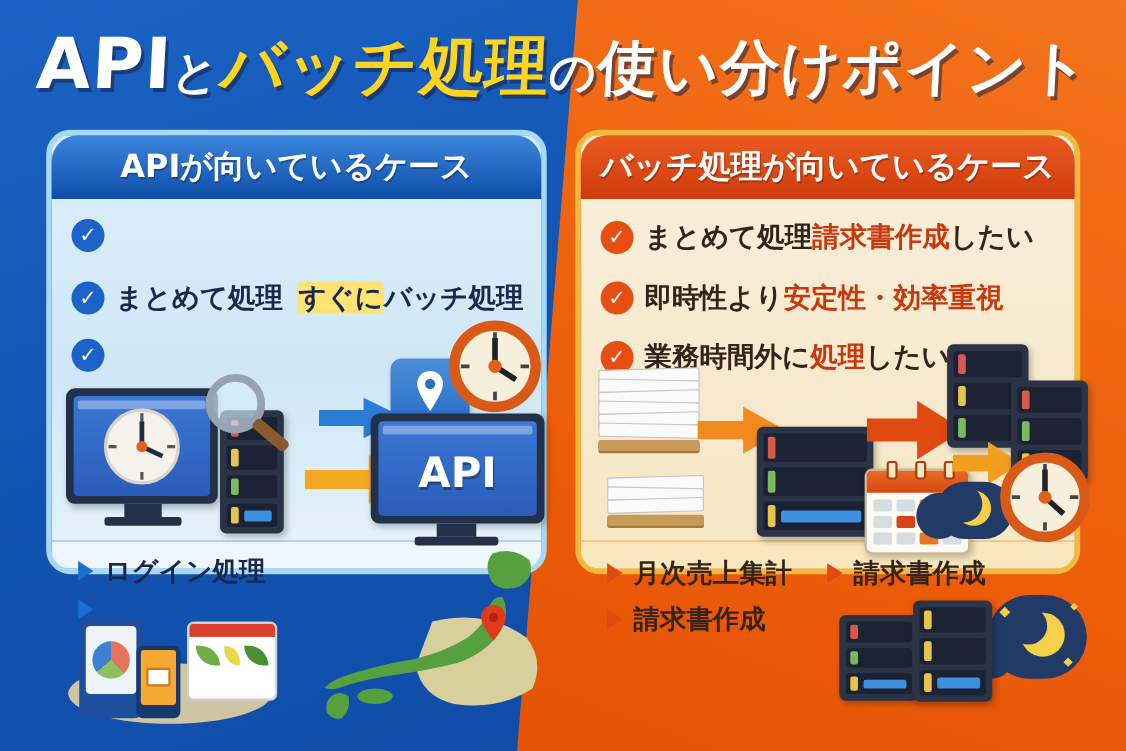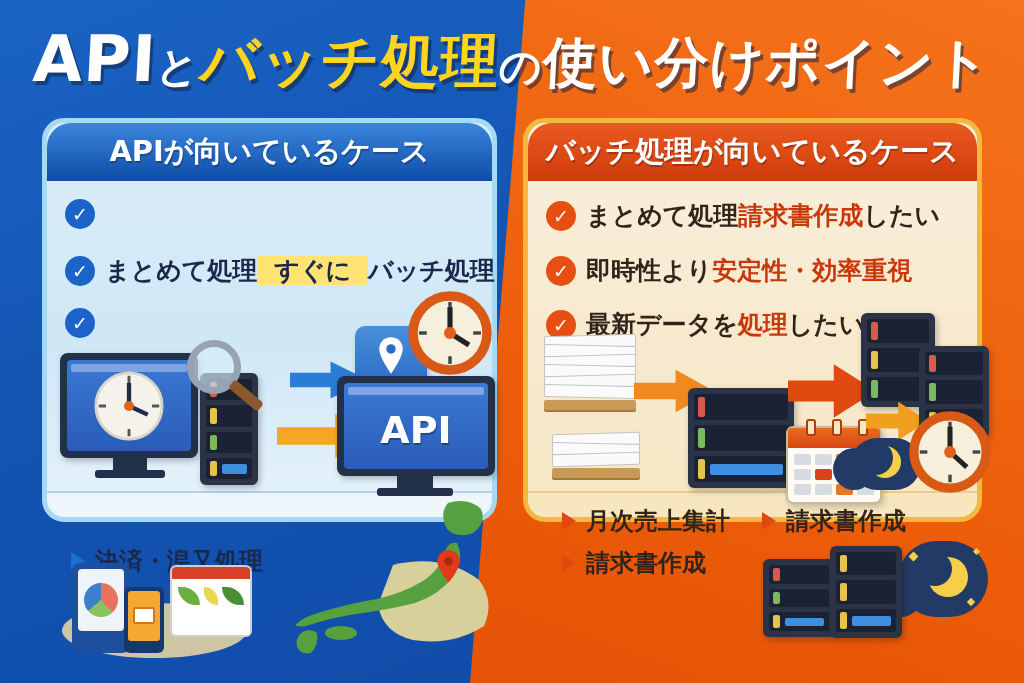--- a/index.html
+++ b/index.html
@@ -35,25 +35,25 @@
   .panel-right .panel-bottom{background:rgba(250,228,175,.30);border-top:2px solid rgba(230,160,80,.45);}
   
   .check-row{position:absolute;left:18px;display:flex;align-items:center;gap:10px;}
   .check-icon{width:30px;height:30px;border-radius:50%;color:#fff;font-size:19px;font-weight:900;
     display:flex;align-items:center;justify-content:center;flex:none;}
   .panel-left  .check-icon{background:#1b63c8;}
   .panel-right .check-icon{background:#e64e12;}
   .check-text{font-size:25px;font-weight:800;color:#19284c;white-space:nowrap;}
   .panel-right .check-text{color:#33241a;}
   .em{color:#c9380a;}
-  .hl{background:#ffe473;border-radius:4px;padding:0 17px;}
+  .hl{background:#ffe473;border-radius:4px;padding:0 1px;margin-left:13px;}
   
   .ex-row{position:absolute;display:flex;align-items:center;gap:10px;font-size:24px;font-weight:800;}
   .panel-left  .ex-row{color:#19284c;}
-  .panel-right .ex-row{color:#33241a;margin-left:10px;}
+  .panel-right .ex-row{color:#33241a;}
   .bullet{width:0;height:0;border-top:9px solid transparent;border-bottom:9px solid transparent;flex:none;}
   .panel-left  .bullet{border-left:14px solid #1a6fd0;}
   .panel-right .bullet{border-left:14px solid #e0490f;}
   
   .illus{position:absolute;left:8px;top:215px;width:440px;height:160px;}
   .mon{position:absolute;background:#233049;border-radius:8px;padding:7px;box-sizing:border-box;
     box-shadow:2px 3px 6px rgba(0,0,0,.25);}
   .scr{width:100%;height:100%;border-radius:4px;background:linear-gradient(#3a78d4,#2a5cb8);
     position:relative;overflow:hidden;display:flex;align-items:center;justify-content:center;}
   .scr-bar{position:absolute;top:4px;left:4px;right:4px;height:8px;background:rgba(255,255,255,.35);border-radius:2px;}
@@ -198,23 +198,26 @@
       <div class="mon" style="left:282px;top:38px;width:158px;height:100px;">
         <div class="scr">
           <div class="scr-bar"></div>
           <span class="api-label">API</span>
         </div>
       </div>
       <div class="mon-stand" style="left:342px;top:138px;width:36px;height:12px;"></div>
       <div class="mon-stand" style="left:322px;top:150px;width:76px;height:8px;border-radius:3px;"></div>
     </div>
 
+    <div class="ex-row" style="left:24px;top:380px;">
+      <span class="bullet"></span>
+      <span>ログイン処理</span>
+    </div>
     <div class="ex-row" style="left:24px;top:422px;">
       <span class="bullet"></span>
-      <span>決済・湟又処理</span>
     </div>
 
     <div class="devices">
       <div class="blob"></div>
       <div class="tablet">
         <div class="tab-scr">
           <div class="pie"></div>
         </div>
       </div>
       <div class="phone">
@@ -253,21 +256,21 @@
     <div class="check-row" style="top:76px;">
       <span class="check-icon">✓</span>
       <span class="check-text"><span>まとめて処理</span><span class="em">請求書作成</span><span>したい</span></span>
     </div>
     <div class="check-row" style="top:131px;">
       <span class="check-icon">✓</span>
       <span class="check-text"><span>即時性より</span><span class="em">安定性・効率重視</span><span></span></span>
     </div>
     <div class="check-row" style="top:185px;">
       <span class="check-icon">✓</span>
-      <span class="check-text"><span>最新データを</span><span class="em">処理</span><span>したい</span></span>
+      <span class="check-text"><span>業務時間外に</span><span class="em">処理</span><span>したい</span></span>
     </div>
 
     <div class="illus" style="width:443px;">
 
       <div class="stack" style="left:8px;top:0px;width:92px;">
         <div class="sheet"></div>
         <div class="sheet"></div>
         <div class="sheet"></div>
         <div class="sheet"></div>
         <div class="sheet"></div>

